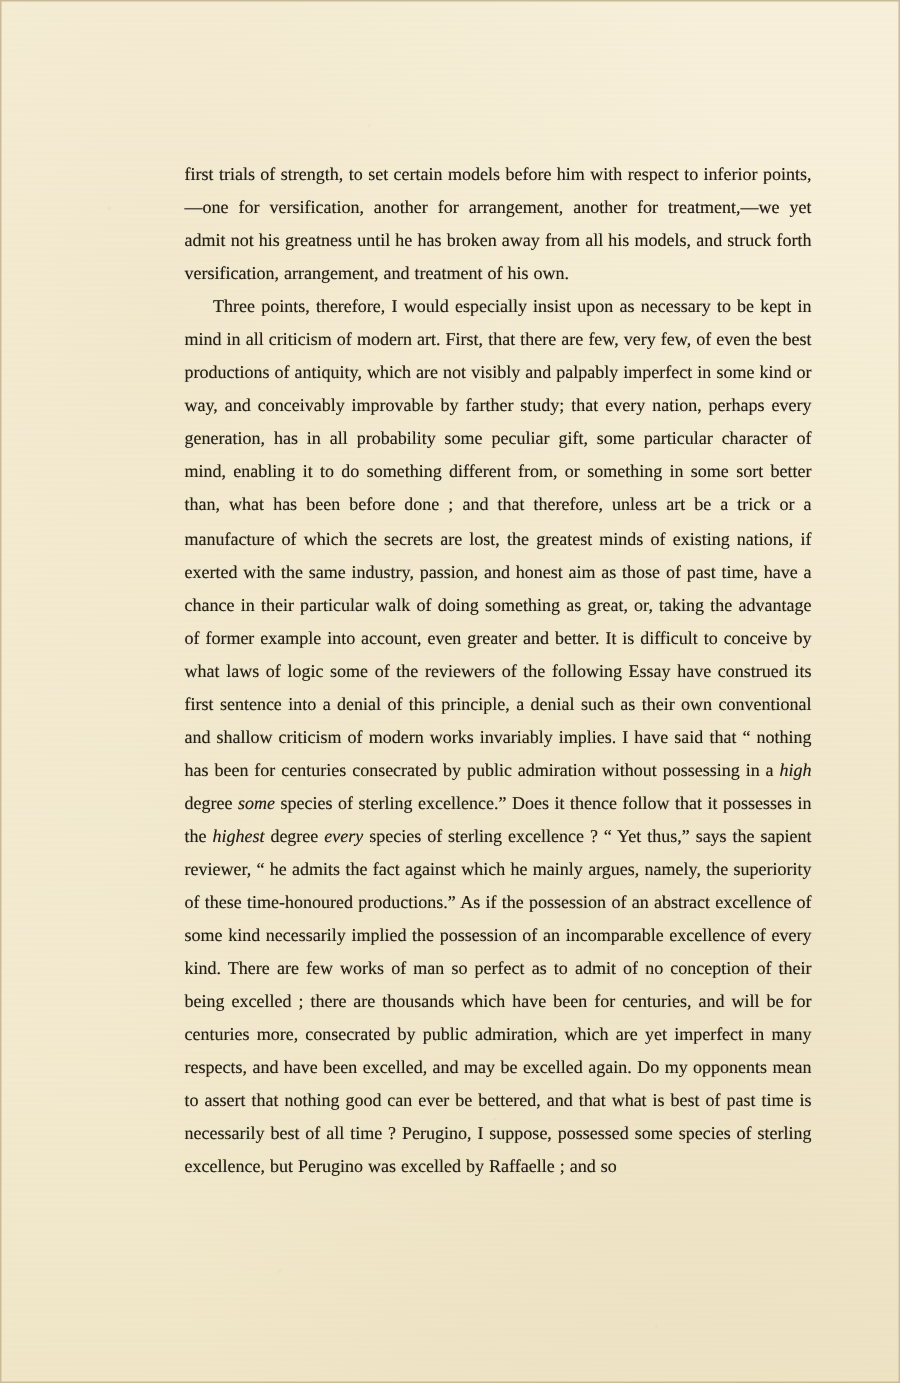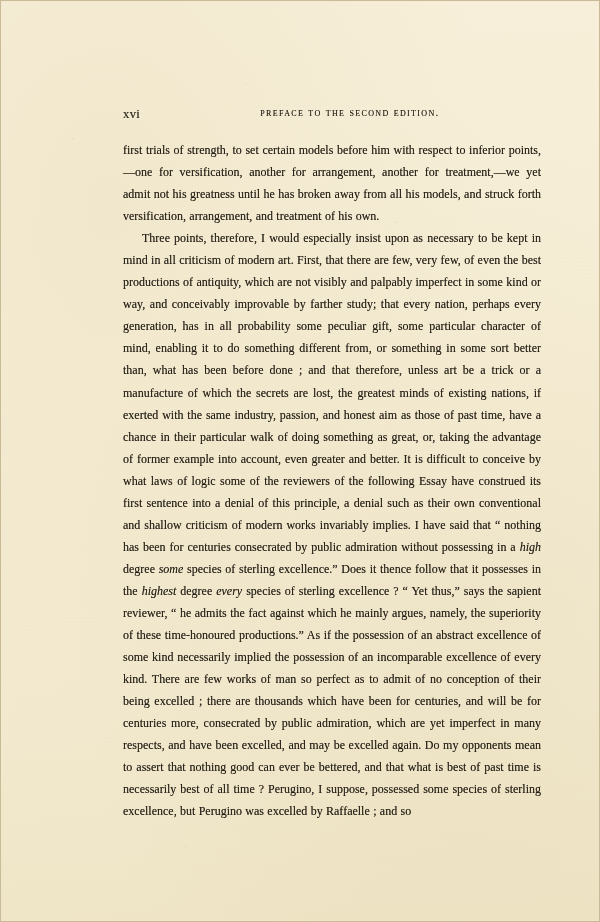--- a/index.html
+++ b/index.html
@@ -123,24 +123,20 @@
   .content {
     text-shadow: 0 0 0.45px rgba(40,33,22,0.55);
   }
 </style>
 </head>
 <body>
 
 <div class="page">
   <div class="content">
 
-    <div class="running-head">
-      <span class="folio">xvi</span>
-      <span class="head-title">PREFACE TO THE SECOND EDITION.</span>
-    </div>
 
     <div id="body-text">
         <p class="body-par first"><span>first trials of strength, to set certain models before him with respect to inferior points,—one for versification, another for arrangement, another for treatment,—we yet admit not his greatness until he has broken away from all his models, and struck forth versification, arrangement, and treatment of his own.</span></p>
         <p class="body-par"><span>Three points, therefore, I would especially insist upon as necessary to be kept in mind in all criticism of modern art. First, that there are few, very few, of even the best productions of antiquity, which are not visibly and palpably imperfect in some kind or way, and conceivably improvable by farther study; that every nation, perhaps every generation, has in all probability some peculiar gift, some particular character of mind, enabling it to do something different from, or something in some sort better than, what has been before done ; and that therefore, unless art be a trick or a manufacture of which the secrets are lost, the greatest minds of existing nations, if exerted with the same industry, passion, and honest aim as those of past time, have a chance in their particular walk of doing something as great, or, taking the advantage of former example into account, even greater and better. It is difficult to conceive by what laws of logic some of the reviewers of the following Essay have construed its first sentence into a denial of this principle, a denial such as their own conventional and shallow criticism of modern works invariably implies. I have said that “ nothing has been for centuries consecrated by public admiration without possessing in a </span><em>high</em><span> degree </span><em>some</em><span> species of sterling excellence.” Does it thence follow that it possesses in the </span><em>highest</em><span> degree </span><em>every</em><span> species of sterling excellence ? “ Yet thus,” says the sapient reviewer, “ he admits the fact against which he mainly argues, namely, the superiority of these time-honoured productions.” As if the possession of an abstract excellence of some kind necessarily implied the possession of an incomparable excellence of every kind. There are few works of man so perfect as to admit of no conception of their being excelled ; there are thousands which have been for centuries, and will be for centuries more, consecrated by public admiration, which are yet imperfect in many respects, and have been excelled, and may be excelled again. Do my opponents mean to assert that nothing good can ever be bettered, and that what is best of past time is necessarily best of all time ? Perugino, I suppose, possessed some species of sterling excellence, but Perugino was excelled by Raffaelle ; and so</span></p>
       </div>
 
   </div>
 </div>
 
 </body></html>

